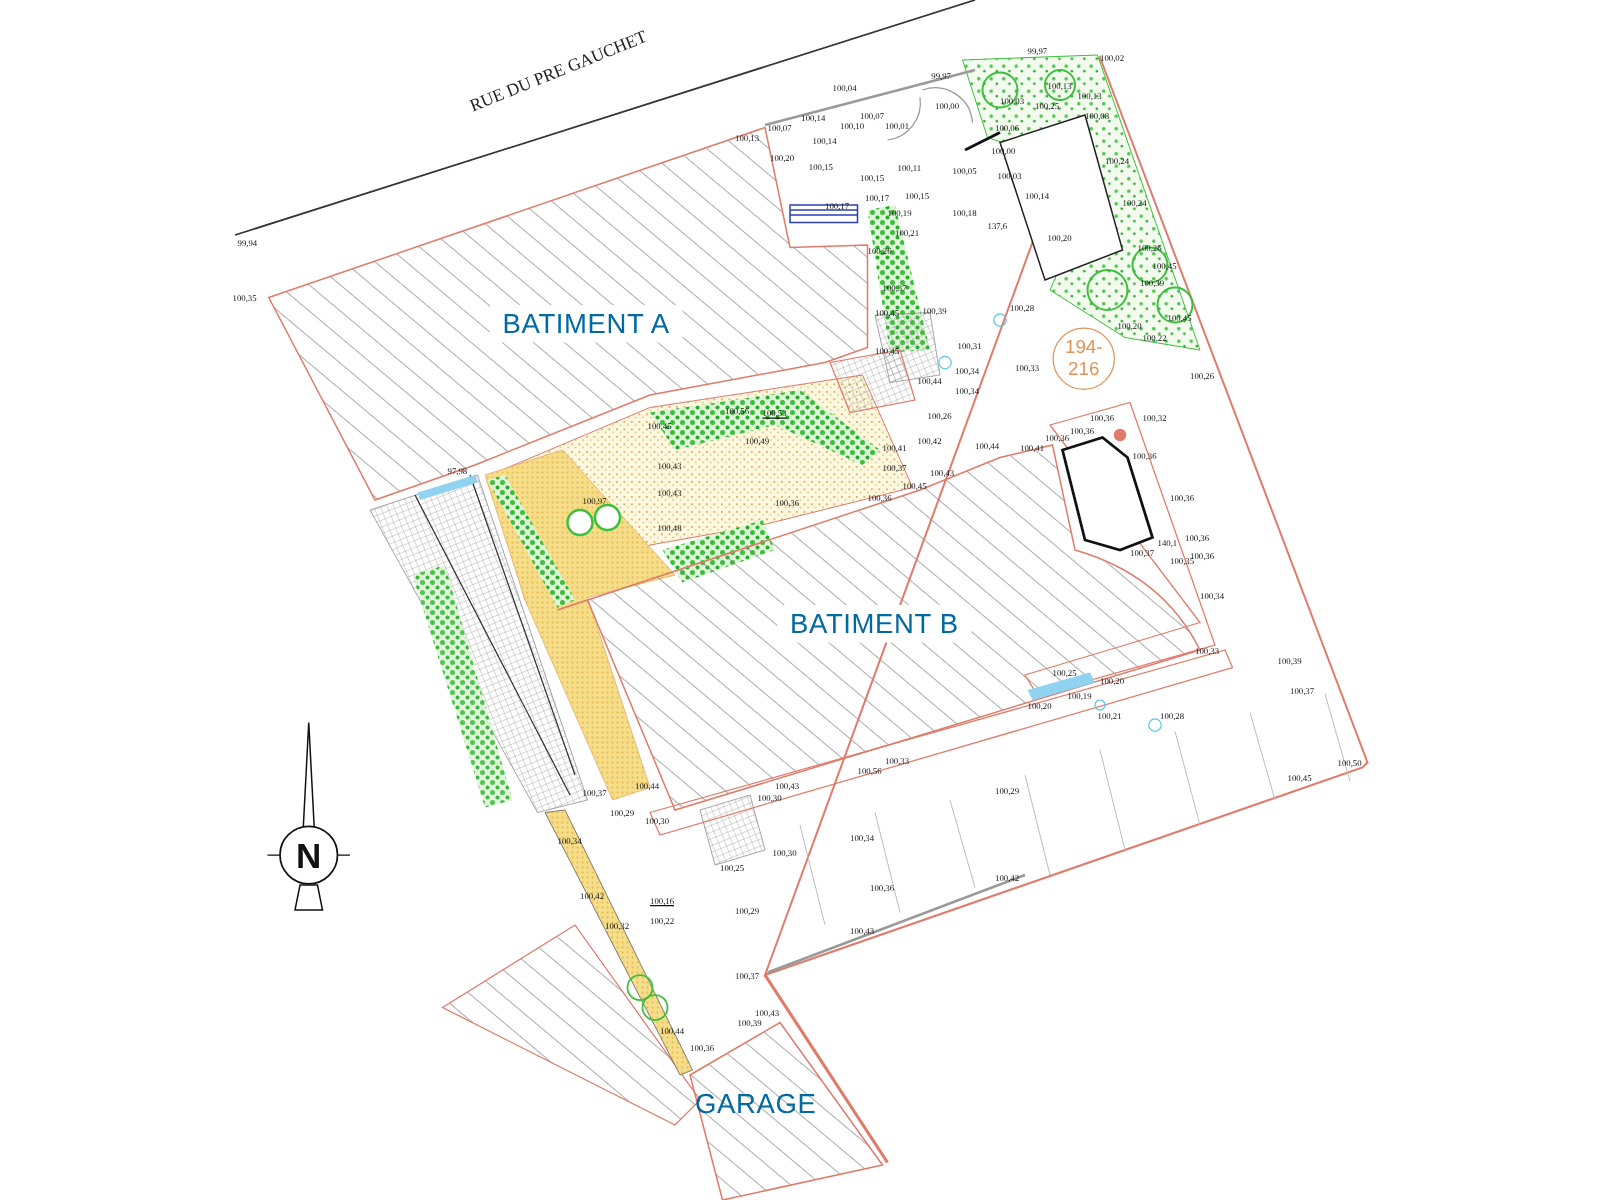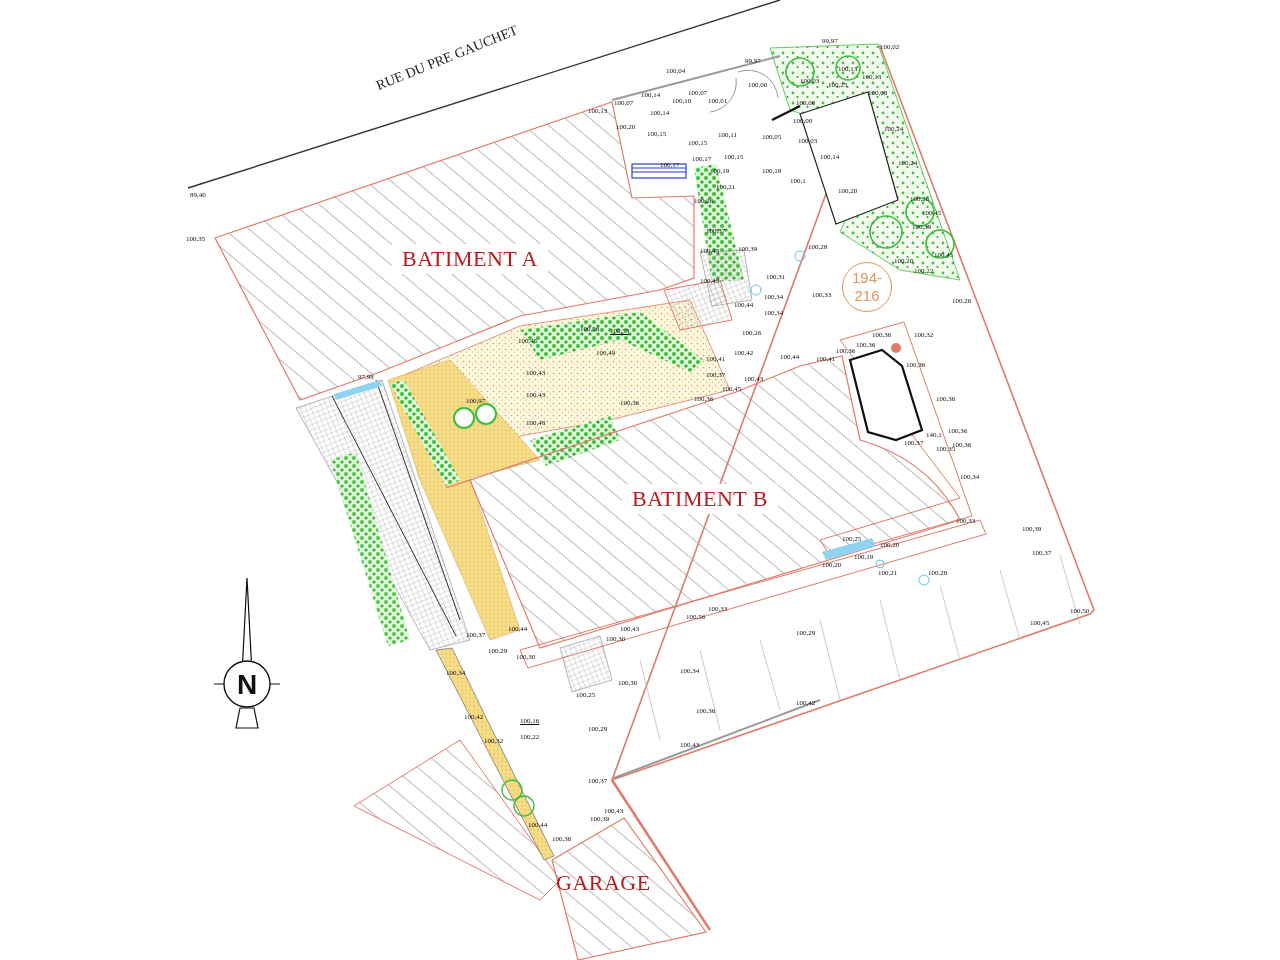--- a/index.html
+++ b/index.html
@@ -1,18 +1,18 @@
 <!DOCTYPE html>
 <html><head>
 <meta charset="utf-8">
 <style>
   html,body{margin:0;padding:0;background:#fff;}
   body{width:1280px;height:960px;position:relative;overflow:hidden;font-family:"Liberation Sans",sans-serif;}
   #plan{position:absolute;left:0;top:0;width:1280px;height:960px;}
-  .lbl{position:absolute;font-family:Liberation Serif, serif;color:#b91c1c;background:#fff;padding:2px 10px;white-space:nowrap;}
+  .lbl{position:absolute;font-family:Liberation Sans, sans-serif;color:#0369a1;background:#fff;padding:2px 10px;white-space:nowrap;}
   .big{font-size:22px;letter-spacing:0.5px;}
   .street{position:absolute;font-family:"Liberation Serif",serif;font-size:14px;color:#222;transform-origin:left bottom;transform:rotate(-22deg);white-space:nowrap;}
   .elev{position:absolute;font-family:"Liberation Serif",serif;font-size:7px;color:#111;white-space:nowrap;line-height:1;}
   .lot{position:absolute;width:48px;height:48px;border:1.5px solid #e0955a;border-radius:50%;color:#e0955a;font-size:15px;line-height:18px;text-align:center;display:flex;flex-direction:column;justify-content:center;}
   .north{position:absolute;left:212px;top:576px;width:70px;height:156px;}
 </style>
 </head>
 <body>
 
 <svg id="plan" viewBox="0 0 1280 960" xmlns="http://www.w3.org/2000/svg">
@@ -145,21 +145,21 @@
 
 <svg class="north" viewBox="0 0 70 156">
   <polygon points="35,2 30,98 40,98" fill="#fff" stroke="#111" stroke-width="1.2"></polygon>
   <line x1="2" y1="108" x2="68" y2="108" stroke="#111" stroke-width="1"></line>
   <circle cx="35" cy="108" r="23" fill="#fff" stroke="#111" stroke-width="1.4"></circle>
   <polygon points="28,132 42,132 46,152 24,152" fill="#fff" stroke="#111" stroke-width="1.2"></polygon>
   <text x="35" y="118" text-anchor="middle" font-family="Liberation Sans, sans-serif" font-weight="bold" font-size="28" fill="#111">N</text>
 </svg>
 
 <div id="elev-layer">
-    <span class="elev" style="left: 190px; top: 192px;">89,40</span>
+    <span class="elev" style="left: 190px; top: 192px;">99,94</span>
     <span class="elev" style="left: 186px; top: 236px;">100,35</span>
     <span class="elev" style="left: 588px; top: 108px;">100,13</span>
     <span class="elev" style="left: 614px; top: 100px;">100,07</span>
     <span class="elev" style="left: 641px; top: 92px;">100,14</span>
     <span class="elev" style="left: 666px; top: 68px;">100,04</span>
     <span class="elev" style="left: 688px; top: 90px;">100,07</span>
     <span class="elev" style="left: 672px; top: 98px;">100,10</span>
     <span class="elev" style="left: 708px; top: 98px;">100,01</span>
     <span class="elev" style="left: 650px; top: 110px;">100,14</span>
     <span class="elev" style="left: 616px; top: 124px;">100,20</span>
@@ -180,21 +180,21 @@
     <span class="elev" style="left: 793px; top: 118px;">100,00</span>
     <span class="elev" style="left: 762px; top: 134px;">100,05</span>
     <span class="elev" style="left: 798px; top: 138px;">100,03</span>
     <span class="elev" style="left: 884px; top: 126px;">100,24</span>
     <span class="elev" style="left: 820px; top: 154px;">100,14</span>
     <span class="elev" style="left: 898px; top: 160px;">100,24</span>
     <span class="elev" style="left: 660px; top: 162px;">100,17</span>
     <span class="elev" style="left: 692px; top: 156px;">100,17</span>
     <span class="elev" style="left: 710px; top: 168px;">100,19</span>
     <span class="elev" style="left: 762px; top: 168px;">100,18</span>
-    <span class="elev" style="left: 790px; top: 178px;">100,1</span>
+    <span class="elev" style="left: 790px; top: 178px;">137,6</span>
     <span class="elev" style="left: 716px; top: 184px;">100,21</span>
     <span class="elev" style="left: 838px; top: 188px;">100,20</span>
     <span class="elev" style="left: 910px; top: 196px;">100,26</span>
     <span class="elev" style="left: 922px; top: 210px;">100,45</span>
     <span class="elev" style="left: 912px; top: 224px;">100,39</span>
     <span class="elev" style="left: 694px; top: 198px;">100,26</span>
     <span class="elev" style="left: 706px; top: 228px;">100,37</span>
     <span class="elev" style="left: 738px; top: 246px;">100,39</span>
     <span class="elev" style="left: 808px; top: 244px;">100,28</span>
     <span class="elev" style="left: 700px; top: 248px;">100,45</span>

